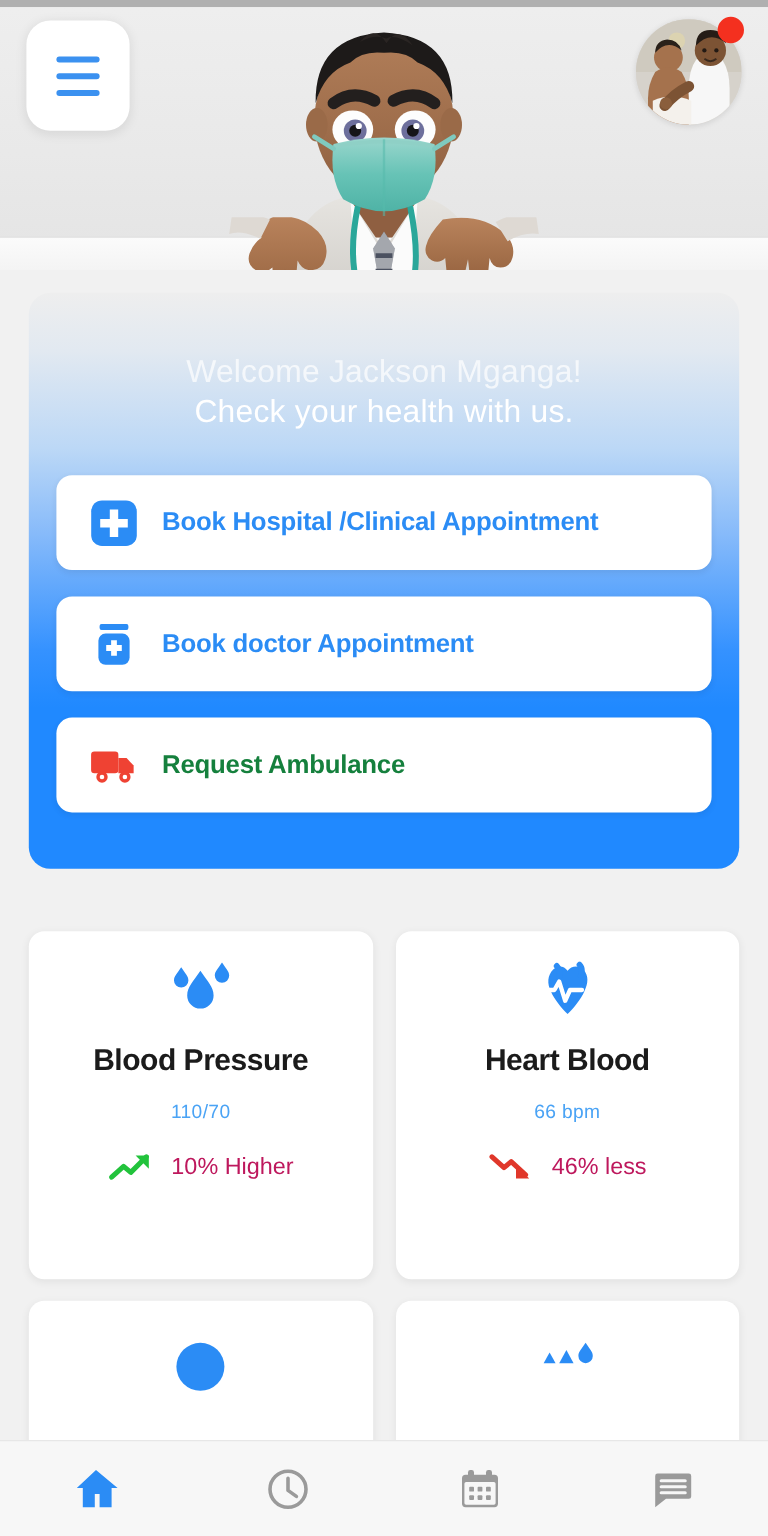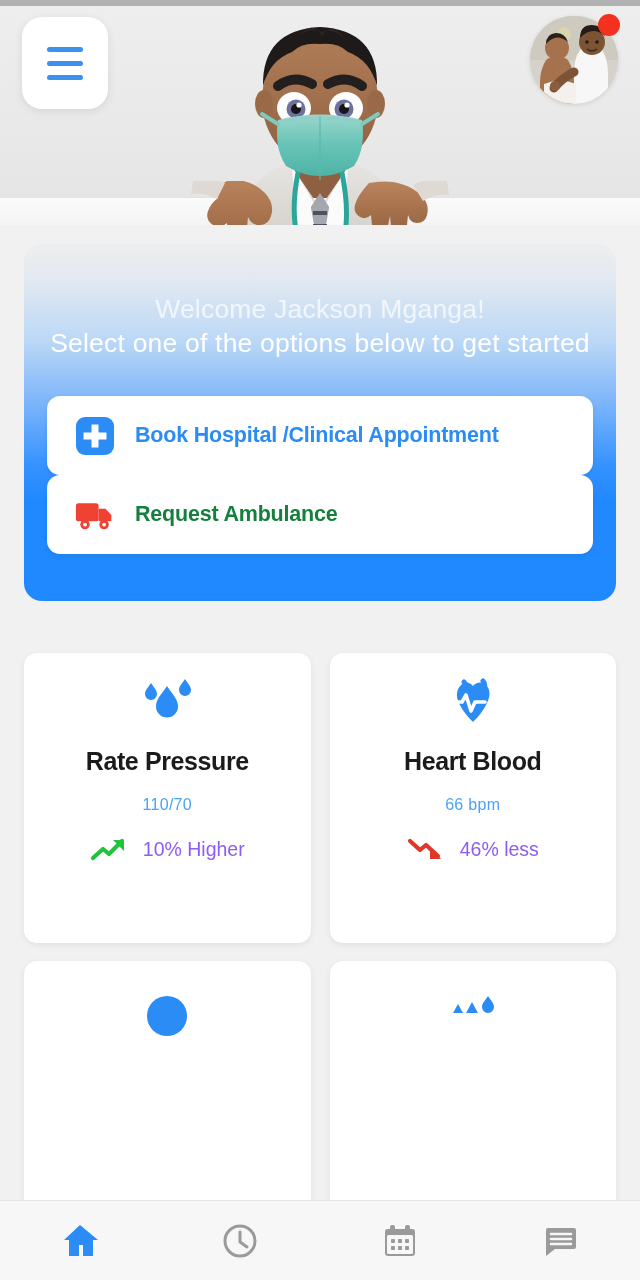--- a/index.html
+++ b/index.html
@@ -158,20 +158,21 @@
   }
   .welcome-line1 {
     opacity: 0.72;
   }
 
   .action-list {
     margin-top: 23px;
     padding: 13px 23px;
     display: flex;
     flex-direction: column;
+    gap: 22px;
   }
 
   .action-btn {
     height: 79px;
     background: #ffffff;
     border-radius: 13px;
     display: flex;
     align-items: center;
     padding-left: 28px;
     gap: 20px;
@@ -234,21 +235,21 @@
   }
   .metric-trend {
     margin-top: 22px;
     display: flex;
     align-items: center;
     gap: 13px;
   }
   .metric-trend svg { display: block; }
   .trend-text {
     font-size: 19.5px;
-    color: #8b5cf6;
+    color: #be185d;
   }
 
   
   .bottom-nav {
     position: absolute;
     left: 0; bottom: 0;
     width: 640px; height: 80px;
     background: #f7f7f7;
     border-top: 1px solid #e7e7e7;
     display: flex;
@@ -387,35 +388,45 @@
         <path d="M292 0 q-16 -6 -34 4 l10 16 q14 -8 26 -6z" fill="#ded9d3"></path>
       </svg>
     </div>
   </div>
 
   <div class="body-area">
 
     <div class="welcome-card">
       <div class="welcome-text">
         <div class="welcome-line1">Welcome Jackson Mganga!</div>
-        <div>Select one of the options below to get started</div>
+        <div>Check your health with us.</div>
       </div>
 
       <div class="action-list">
 
         <div class="action-btn">
           <span class="action-icon">
             <svg width="40" height="40" viewBox="0 0 40 40" xmlns="http://www.w3.org/2000/svg">
               <rect x="1" y="1" width="38" height="38" rx="9" fill="#2b8cf5"></rect>
               <path d="M16.5 8.5h7v8h8v7h-8v8h-7v-8h-8v-7h8z" fill="#ffffff"></path>
             </svg>
           </span>
           <span class="action-label label-blue">Book Hospital /Clinical Appointment</span>
         </div>
 
+        <div class="action-btn">
+          <span class="action-icon">
+            <svg width="40" height="40" viewBox="0 0 40 40" xmlns="http://www.w3.org/2000/svg">
+              <rect x="8" y="3" width="24" height="5" rx="1.6" fill="#2b8cf5"></rect>
+              <rect x="7" y="11" width="26" height="26" rx="6" fill="#2b8cf5"></rect>
+              <path d="M17.6 16.5h4.8v4.1h4.1v4.8h-4.1v4.1h-4.8v-4.1h-4.1v-4.8h4.1z" fill="#ffffff"></path>
+            </svg>
+          </span>
+          <span class="action-label label-blue">Book doctor Appointment</span>
+        </div>
 
         <div class="action-btn">
           <span class="action-icon">
             <svg width="44" height="36" viewBox="0 0 44 36" xmlns="http://www.w3.org/2000/svg">
               <rect x="1" y="5" width="25" height="20" rx="3" fill="#ef4233"></rect>
               <path d="M26 11h7.5l6.5 7v7H26z" fill="#ef4233"></path>
               <circle cx="11" cy="28.5" r="5.2" fill="#ef4233"></circle>
               <circle cx="11" cy="28.5" r="2.1" fill="#ffffff"></circle>
               <circle cx="32" cy="28.5" r="5.2" fill="#ef4233"></circle>
               <circle cx="32" cy="28.5" r="2.1" fill="#ffffff"></circle>
@@ -429,21 +440,21 @@
     <div class="metrics">
 
       <div class="metric-card">
         <span class="metric-icon">
           <svg width="58" height="52" viewBox="0 0 58 52" xmlns="http://www.w3.org/2000/svg">
             <path d="M29 8c6 9 11 13.5 11 20.5A11 11 0 0 1 18 28.5C18 21.5 23 17 29 8z" fill="#2b8cf5"></path>
             <path d="M13 5c3.2 5 6 7.3 6 11a6 6 0 1 1-12 0c0-3.7 2.8-6 6-11z" fill="#2b8cf5"></path>
             <path d="M47 1c3.2 5 6 7.3 6 11a6 6 0 1 1-12 0c0-3.7 2.8-6 6-11z" fill="#2b8cf5"></path>
           </svg>
         </span>
-        <div class="metric-title">Rate Pressure</div>
+        <div class="metric-title">Blood Pressure</div>
         <div class="metric-value">110/70</div>
         <div class="metric-trend">
           <span>
             <svg width="40" height="26" viewBox="0 0 40 26" xmlns="http://www.w3.org/2000/svg">
               <path d="M3 22 L13 13 L19 18 L32 5" stroke="#22c33c" stroke-width="4.2" fill="none" stroke-linecap="round" stroke-linejoin="round"></path>
               <path d="M23 4h11v11z" fill="#22c33c"></path>
             </svg>
           </span>
           <span class="trend-text">10% Higher</span>
         </div>

